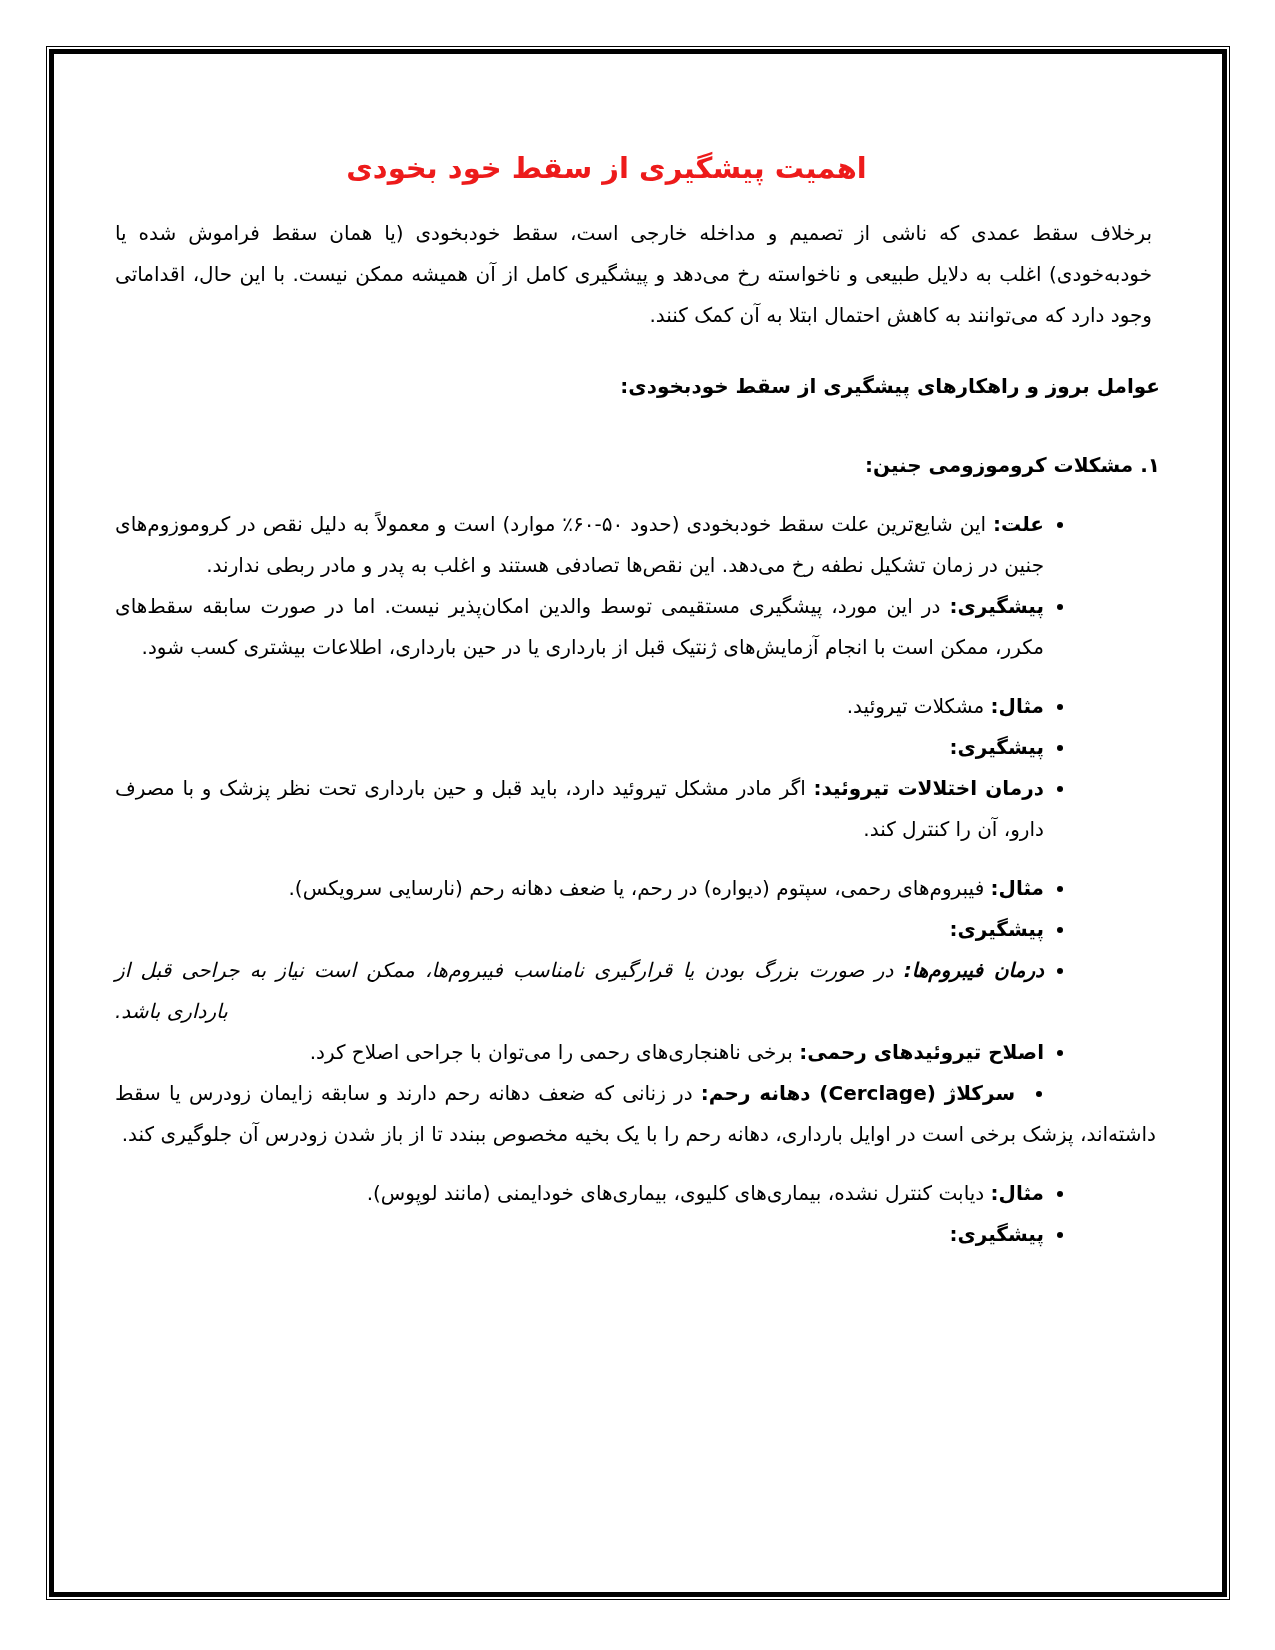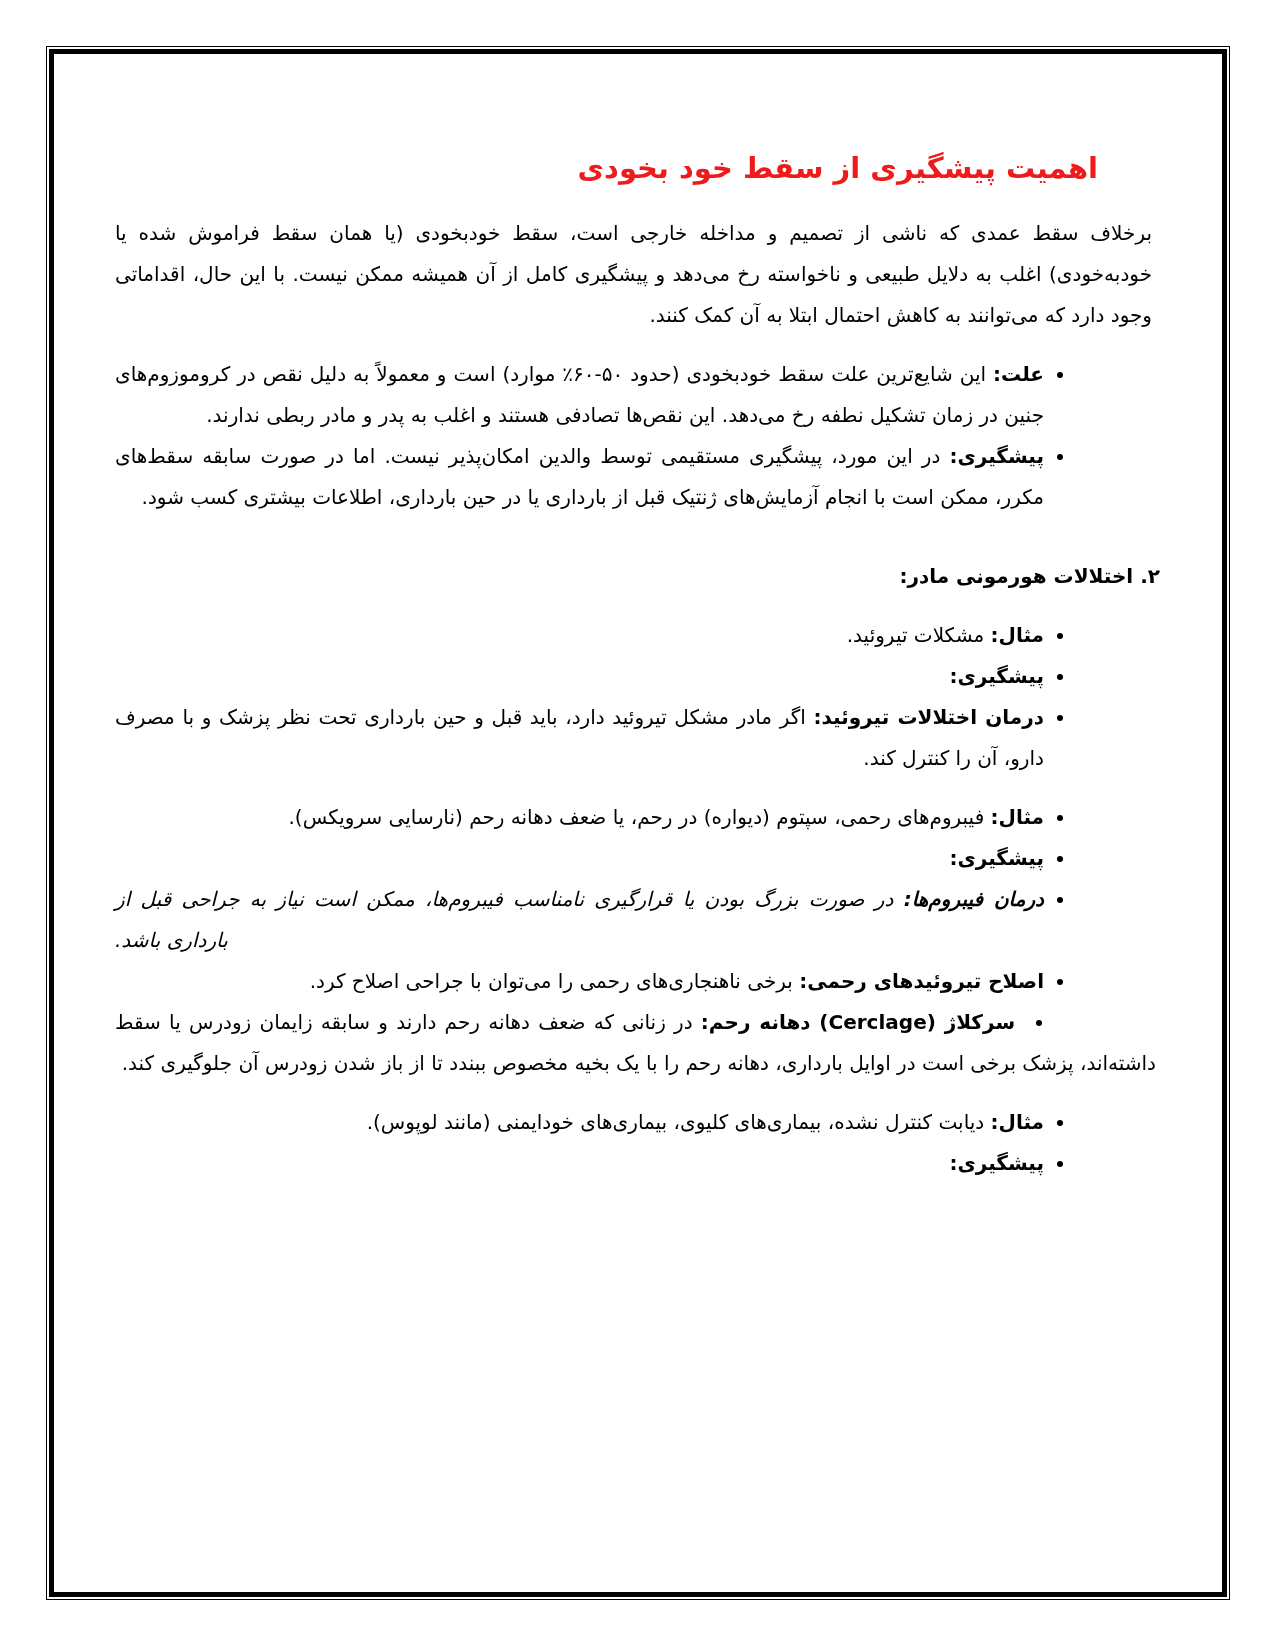--- a/index.html
+++ b/index.html
@@ -81,35 +81,36 @@
 </head>
 <body>
 
 <div class="page">
   <div class="border-outer">
     <div class="border-inner"></div>
   </div>
 
   <div class="content">
 
-    <h1 class="doc-title" style="color: rgb(237, 27, 27);">اهمیت پیشگیری از سقط خود بخودی</h1>
+    <h1 class="doc-title" style="color: rgb(237, 27, 27); text-align: center;">اهمیت پیشگیری از سقط خود بخودی</h1>
 
     <p class="intro">برخلاف سقط عمدی که ناشی از تصمیم و مداخله خارجی است، سقط خودبخودی (یا همان سقط فراموش شده یا خودبه‌خودی) اغلب به دلایل طبیعی و ناخواسته رخ می‌دهد و پیشگیری کامل از آن همیشه ممکن نیست. با این حال، اقداماتی وجود دارد که می‌توانند به کاهش احتمال ابتلا به آن کمک کنند.</p>
 
+    <h2 class="subtitle">عوامل بروز و راهکارهای پیشگیری از سقط خودبخودی:</h2>
 
+    <h3 class="sec-heading">۱. مشکلات کروموزومی جنین:</h3>
     <ul class="items">
       <li>
         <span class="label">علت:</span><span> این شایع‌ترین علت سقط خودبخودی (حدود ۵۰-۶۰٪ موارد) است و معمولاً به دلیل نقص در کروموزوم‌های جنین در زمان تشکیل نطفه رخ می‌دهد. این نقص‌ها تصادفی هستند و اغلب به پدر و مادر ربطی ندارند.</span>
       </li>
       <li>
         <span class="label">پیشگیری:</span><span> در این مورد، پیشگیری مستقیمی توسط والدین امکان‌پذیر نیست. اما در صورت سابقه سقط‌های مکرر، ممکن است با انجام آزمایش‌های ژنتیک قبل از بارداری یا در حین بارداری، اطلاعات بیشتری کسب شود.</span>
       </li>
     </ul>
 
-    <h3 class="sec-heading">۲. اختلالات هورمونی مادر:</h3>
     <ul class="items">
       <li>
         <span class="label">مثال:</span><span> مشکلات تیروئید.</span>
       </li>
       <li>
         <span class="label">پیشگیری:</span><span></span>
       </li>
       <li>
         <span class="label">درمان اختلالات تیروئید:</span><span> اگر مادر مشکل تیروئید دارد، باید قبل و حین بارداری تحت نظر پزشک و با مصرف دارو، آن را کنترل کند.</span>
       </li>

